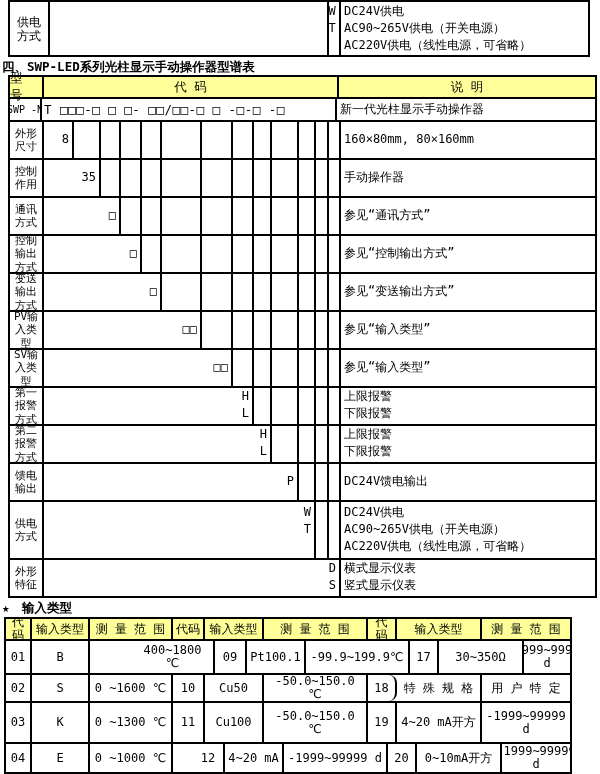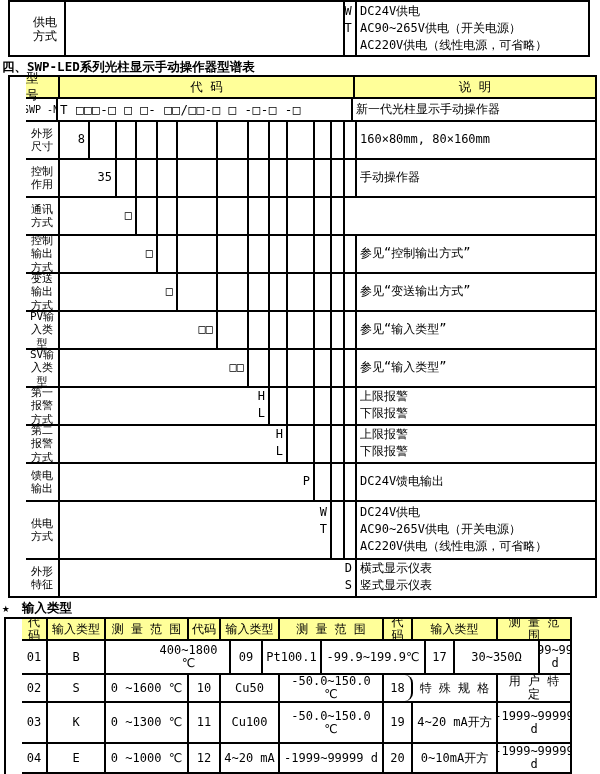--- a/index.html
+++ b/index.html
@@ -1,21 +1,21 @@
 <!DOCTYPE html>
 <html><head>
 <meta charset="utf-8">
 <style>
   html,body{margin:0;padding:0;}
   body{
     width:600px;height:774px;position:relative;background:#fff;color:#000;
     font-family:"DejaVu Sans Mono","DejaVu Sans","Liberation Sans",sans-serif;
     font-size:12px;
   }
-  .abs{position:absolute;padding-left:16px;}
+  .abs{position:absolute;}
   
   #top-table{left:8px;top:0;width:582px;height:57px;border:2px solid #000;box-sizing:border-box;}
   #top-table .inner{position:relative;width:100%;height:100%;}
   .cell-label{
     position:absolute;left:0;top:0;bottom:0;border-right:2px solid #000;box-sizing:border-box;
     display:flex;align-items:center;justify-content:center;text-align:center;
     word-break:break-all;line-height:14px;padding:0 2px;
   }
   #top-table .cell-label{width:40px;font-size:12px;}
   .vl{position:absolute;top:0;bottom:0;width:2px;background:#000;}
@@ -127,20 +127,23 @@
         <div class="vl" style="left: 130px;"></div>
         <div class="vl" style="left: 150px;"></div>
         <div class="vl" style="left: 190px;"></div>
         <div class="vl" style="left: 221px;"></div>
         <div class="vl" style="left: 242px;"></div>
         <div class="vl" style="left: 260px;"></div>
         <div class="vl" style="left: 287px;"></div>
         <div class="vl" style="left: 304px;"></div>
         <div class="vl" style="left: 317px;"></div>
         <span class="cv" style="left: 89px; width: 17px; top: 9.5px;">□</span>
+        <div class="descbox">
+          <div class="dl" style="top: 9.5px;">参见“通讯方式”</div>
+        </div>
       </div>
       <div class="lrow" style="height: 38px; border-bottom: 2px solid rgb(0, 0, 0);">
         <div class="lbl">控制输出方式</div>
         <div class="vl" style="left: 130px;"></div>
         <div class="vl" style="left: 150px;"></div>
         <div class="vl" style="left: 190px;"></div>
         <div class="vl" style="left: 221px;"></div>
         <div class="vl" style="left: 242px;"></div>
         <div class="vl" style="left: 260px;"></div>
         <div class="vl" style="left: 287px;"></div>
@@ -301,20 +304,20 @@
       <div class="tc" style="width: 59px;">Cu100</div>
       <div class="tc" style="width: 104px;">-50.0~150.0 ℃</div>
       <div class="tc" style="width: 29px;">19</div>
       <div class="tc" style="width: 85px;">4~20 mA开方</div>
       <div class="tc">-1999~99999 d</div>
     </div>
     <div class="itr" style="height: 30px;">
       <div class="tc" style="width: 26px;">04</div>
       <div class="tc" style="width: 58px;">E</div>
       <div class="tc" style="width: 83px;">0 ~1000 ℃</div>
-      <div class="tc" style="width: 32px;">12</div>
+      <div class="tc" style="width: 32px; margin-left: 20px;">12</div>
       <div class="tc" style="width: 59px;">4~20 mA</div>
       <div class="tc" style="width: 104px;">-1999~99999 d</div>
       <div class="tc" style="width: 29px;">20</div>
       <div class="tc" style="width: 85px;">0~10mA开方</div>
       <div class="tc">-1999~99999 d</div>
     </div>
   </div>
 
 </body></html>

